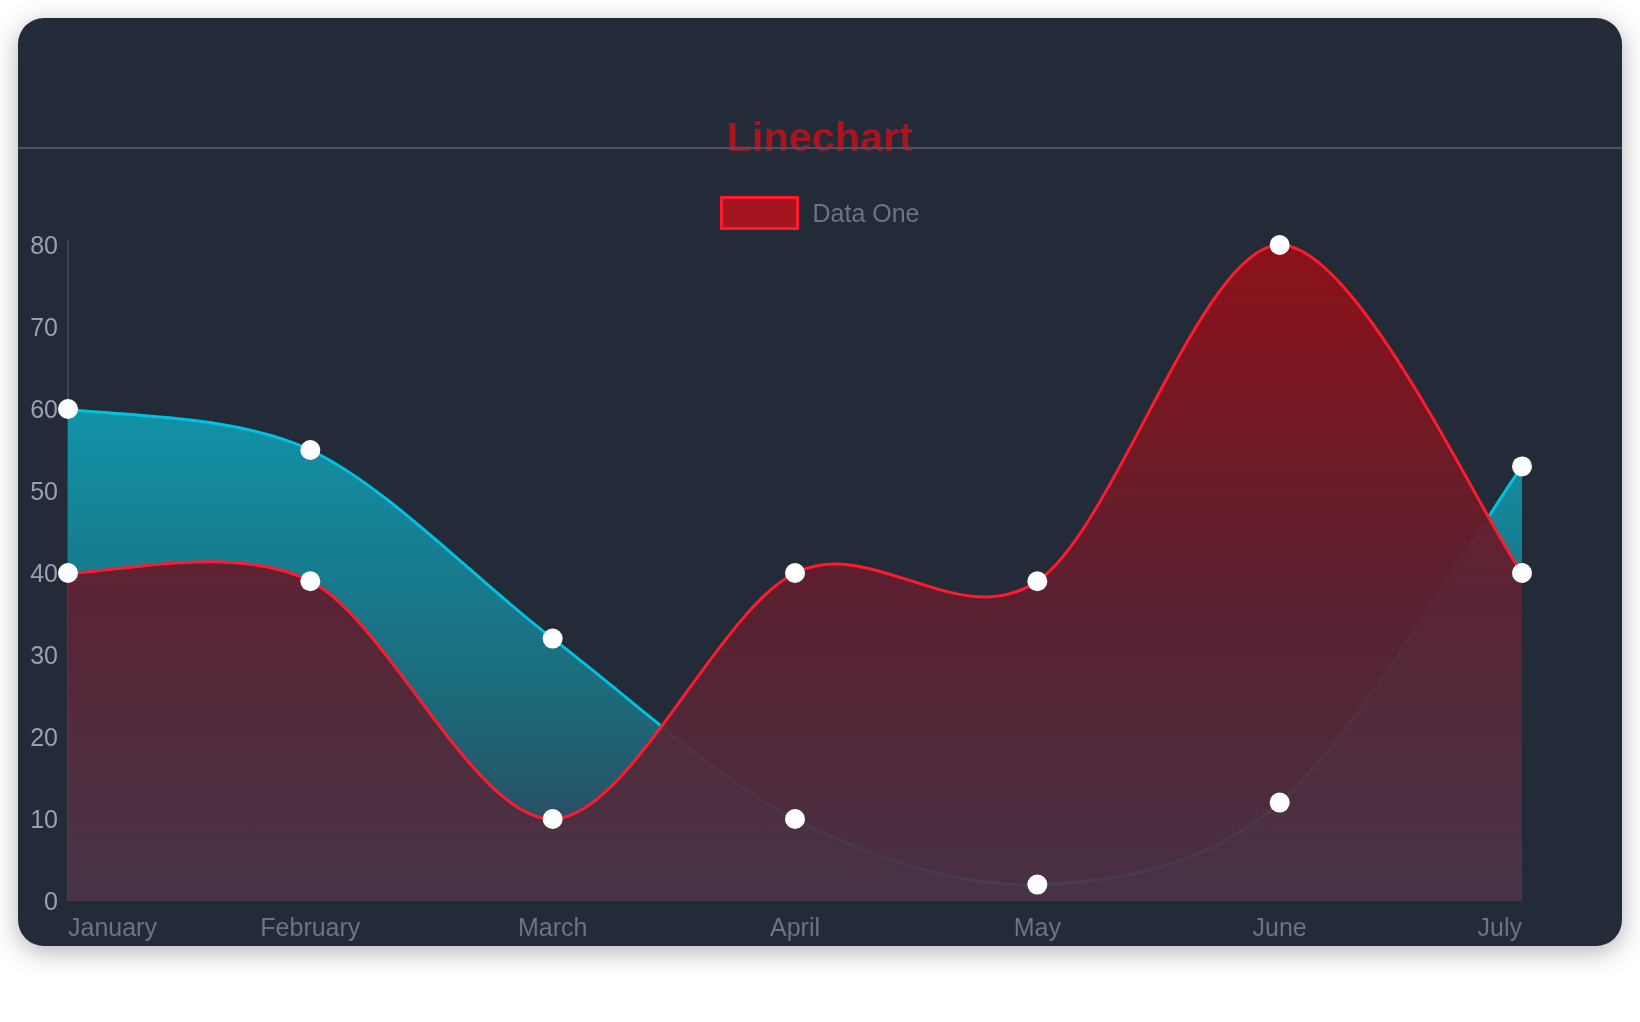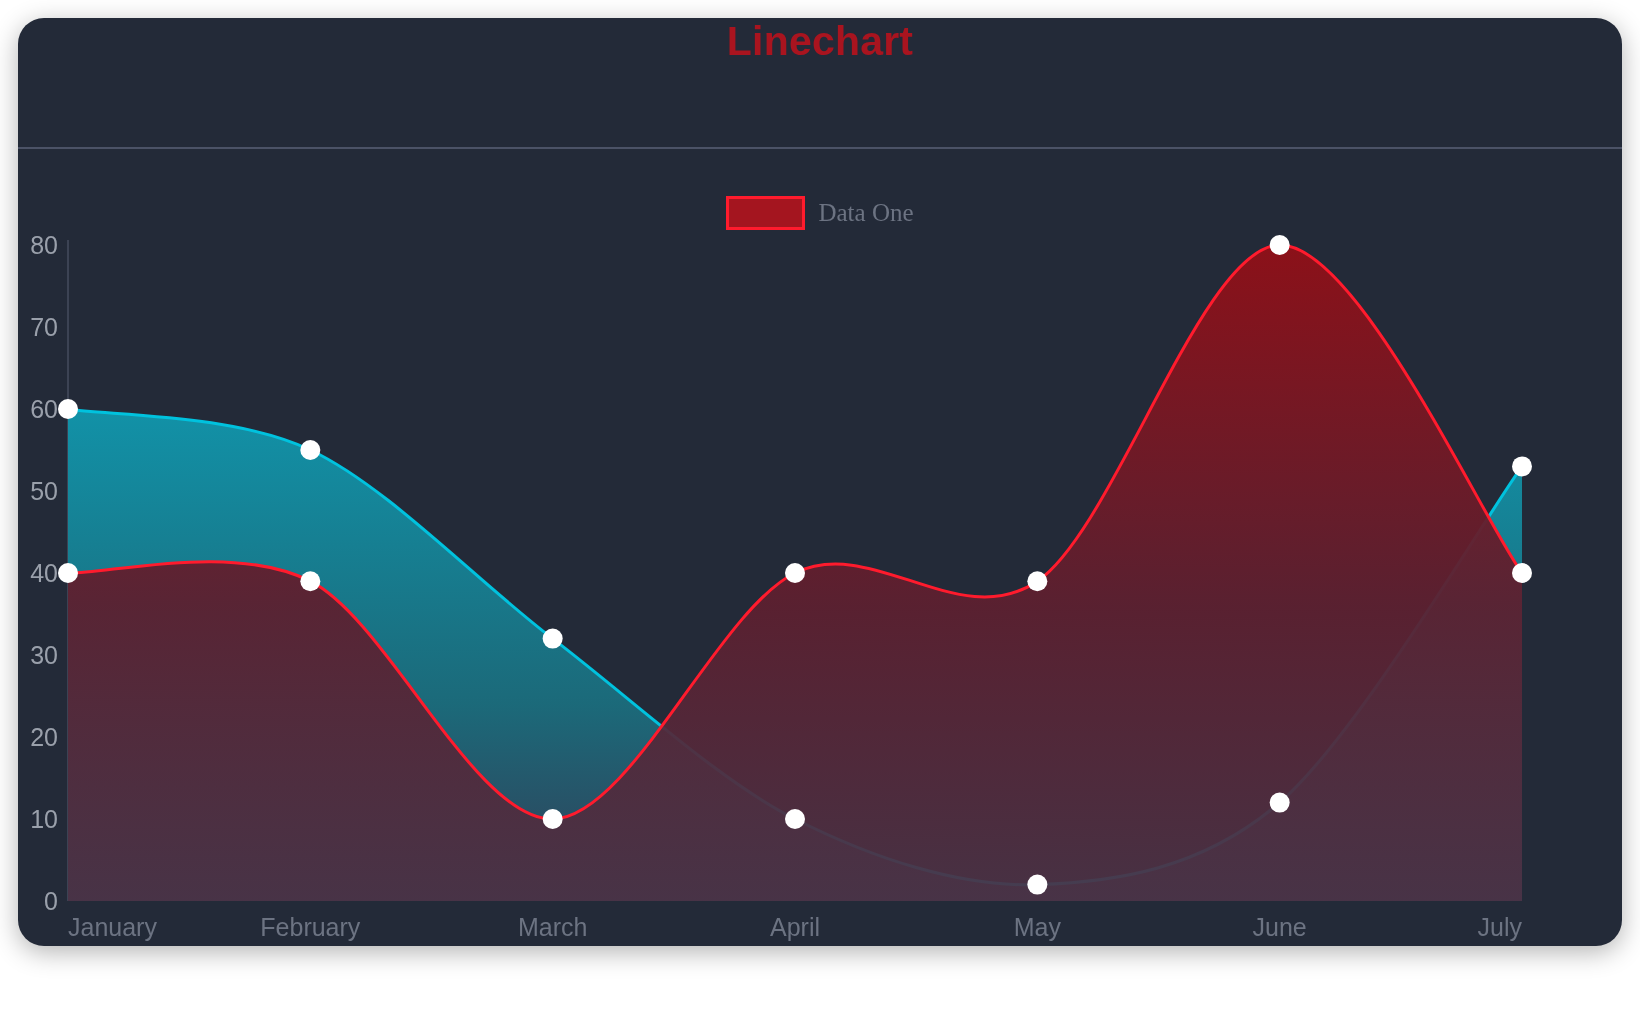--- a/index.html
+++ b/index.html
@@ -14,40 +14,39 @@
     left: 18px; top: 18px;
     width: 1604px; height: 928px;
     background: #232a38;
     border-radius: 26px;
     box-shadow: 0 6px 26px rgba(0,0,0,0.30);
     overflow: hidden;
   }
   #header {
     position: absolute; left: 0; top: 0;
     width: 100%; height: 143px;
-    display: flex; align-items: flex-start; justify-content: center;
+    display: flex; align-items: flex-end; justify-content: center;
   }
   #title {
     font-size: 41px;
     font-weight: bold;
     color: #a9141f;
     letter-spacing: 0.2px;
   }
   #divider {
     position: absolute; left: 0; top: 129px;
     width: 100%; height: 2px;
     background: #4b5266;
   }
   #legend {
     position: absolute;
     left: 0; top: 178px;
     width: 100%;
     display: flex; align-items: flex-start; justify-content: center;
     gap: 28px;
-    font-family: Liberation Serif, serif;
   }
   .legend-item { display: flex; align-items: center; gap: 13px; }
   .legend-swatch {
     width: 79px; height: 34px;
     border-width: 3px; border-style: solid;
     display: block;
   }
   .legend-label {
     font-size: 25px;
     color: #6c7382;

